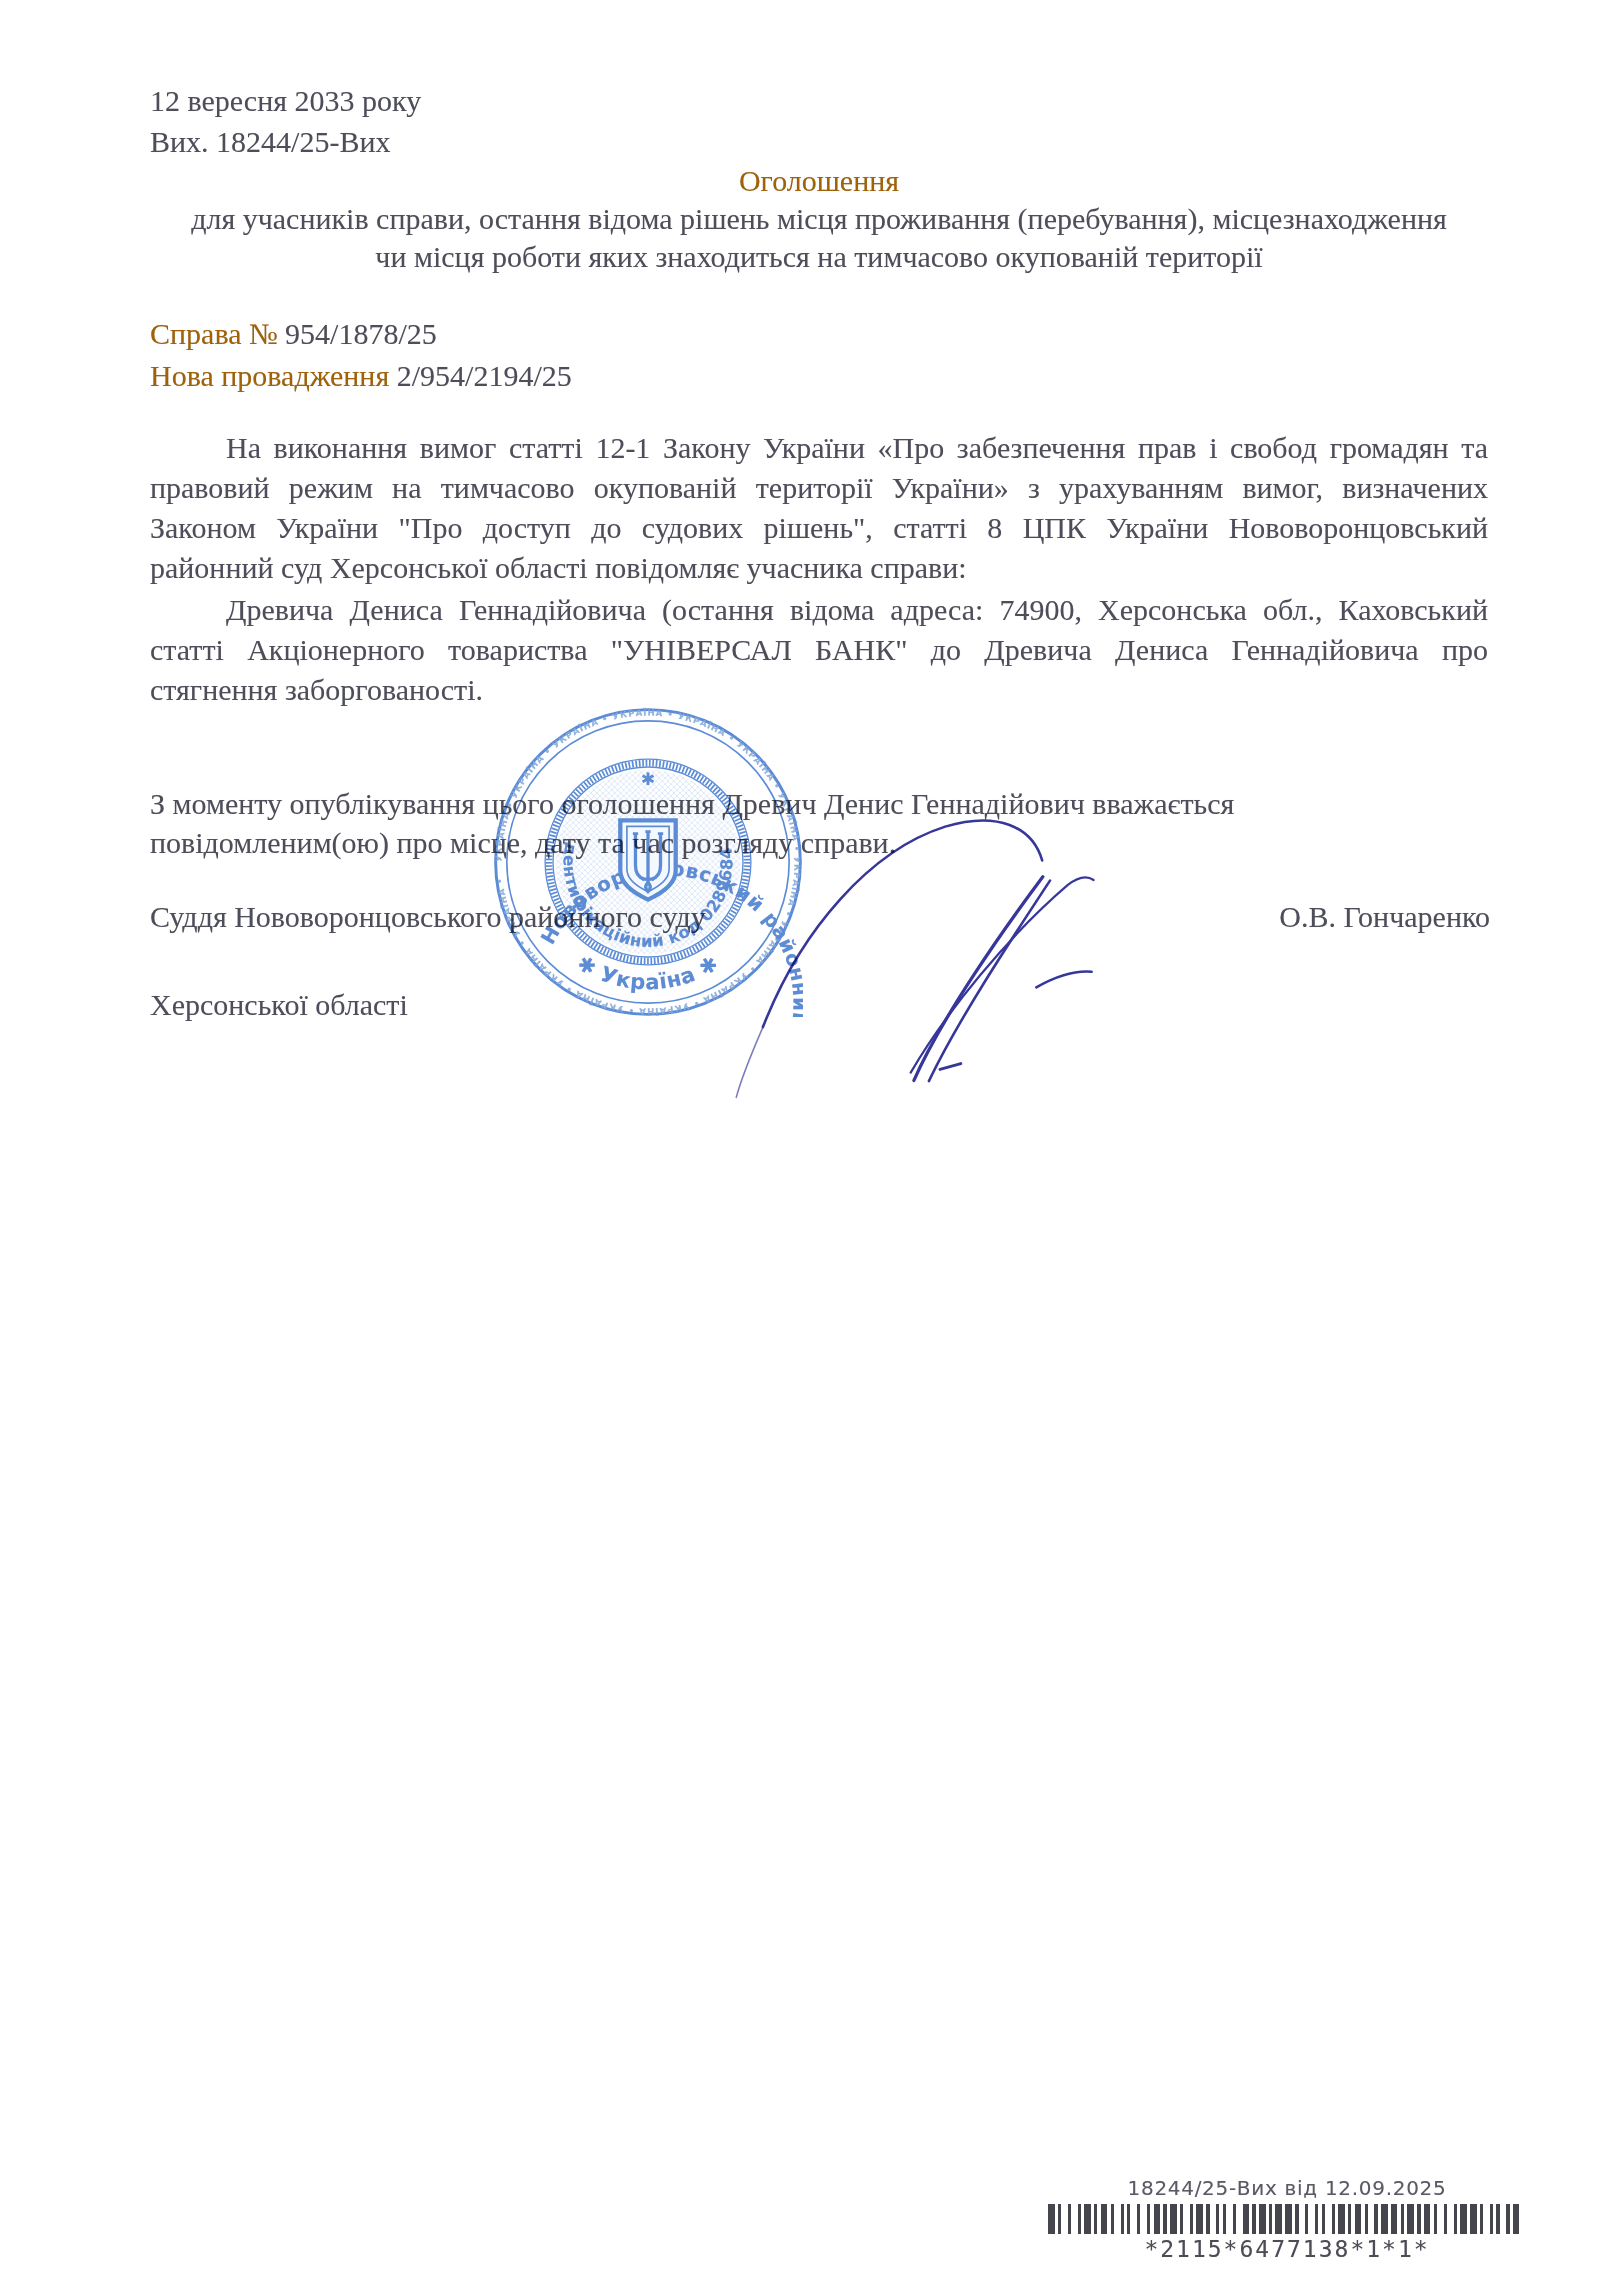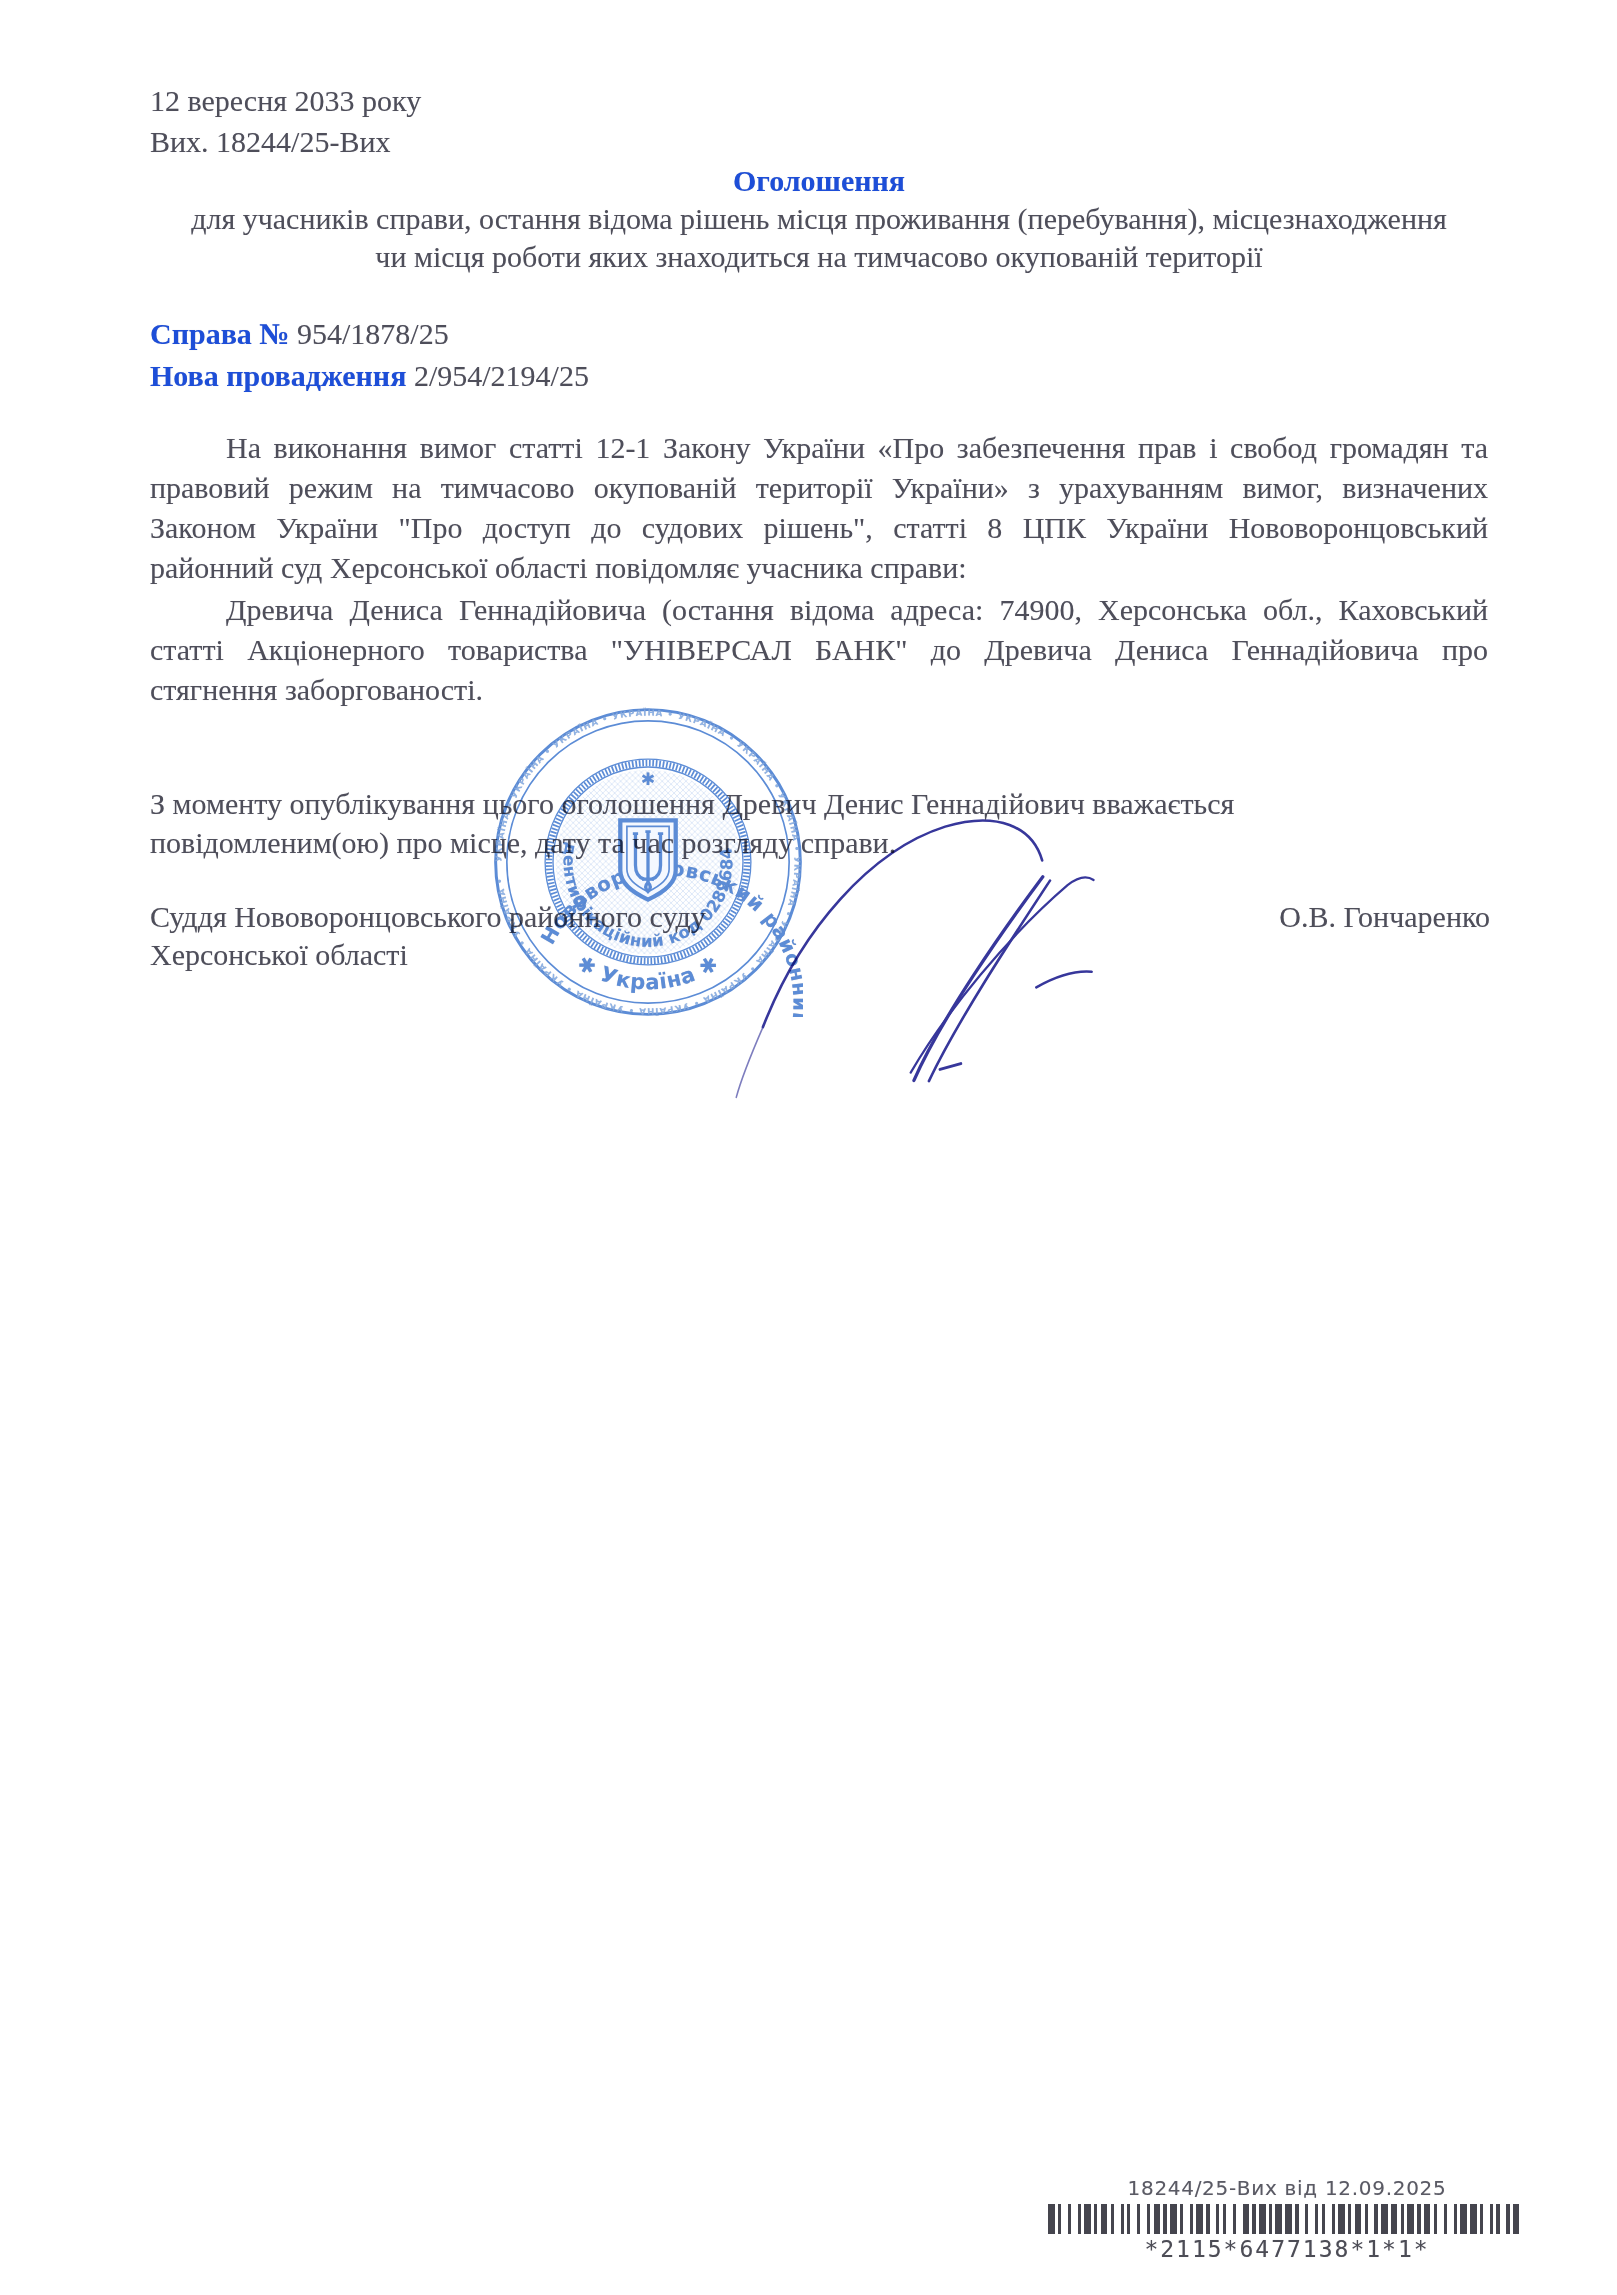--- a/index.html
+++ b/index.html
@@ -6,21 +6,21 @@
   .page{
     position:relative;
     width:1617px;height:2295px;
     background:#ffffff;
     overflow:hidden;
     font-family:"Liberation Serif", serif;
     color:#4e4e5a;
     text-shadow:0 0 0.7px rgba(80,80,100,.30);
   }
   .tline{position:absolute;font-size:30px;line-height:40px;white-space:pre;}
-  .b{font-weight:bold;color:#1d4ed8;}
+  .b{font-weight:normal;color:#a16207;}
   .center{left:150px;width:1338px;text-align:center;white-space:normal;}
   .para{position:absolute;left:150px;width:1338px;font-size:30px;}
   .para .jline{height:40px;line-height:40px;text-align:justify;text-align-last:justify;}
   .para .lline{height:40px;line-height:40px;text-align:left;}
   .para .indent{padding-left:76px;}
   .p3 .lline{height:39px;line-height:39px;}
   .stamp{
     position:absolute;left:493px;top:707px;width:310px;height:310px;
     mix-blend-mode:multiply;opacity:.93;
   }
@@ -72,21 +72,21 @@
     <div class="jline">статті Акціонерного товариства "УНІВЕРСАЛ БАНК" до Древича Дениса Геннадійовича про</div>
     <div class="lline">стягнення заборгованості.</div>
   </div>
 
   <div class="para p3" style="top:784px;">
     <div class="lline">З моменту опублікування цього оголошення Древич Денис Геннадійович вважається</div>
     <div class="lline">повідомленим(ою) про місце, дату та час розгляду справи.</div>
   </div>
 
   <div class="tline" style="left:150px;top:897px;">Суддя Нововоронцовського районного суду</div>
-  <div class="tline" style="left:150px;top:935px;">Херсонської області</div>
+  <div class="tline" style="left:150px;top:985px;">Херсонської області</div>
   <div class="tline" style="left:1172px;top:897px;width:318px;text-align:right;">О.В. Гончаренко</div>
 
   <svg class="stamp" viewBox="0 0 470 470">
     <defs>
       <pattern id="hatch" width="9" height="9" patternUnits="userSpaceOnUse">
         <path d="M0 9 L9 0 M0 0 L9 9" stroke="#7aa4e2" stroke-width="1.1" opacity="0.75"></path>
       </pattern>
       <path id="ringPath" d="M 90 362 A 193 193 0 1 1 89.9 362.2"></path>
       <path id="ukrPath" d="M 130 397 A 193 193 0 0 0 340 397"></path>
       <path id="innPath" d="M 109 213 A 128 128 0 1 0 361 213"></path>

